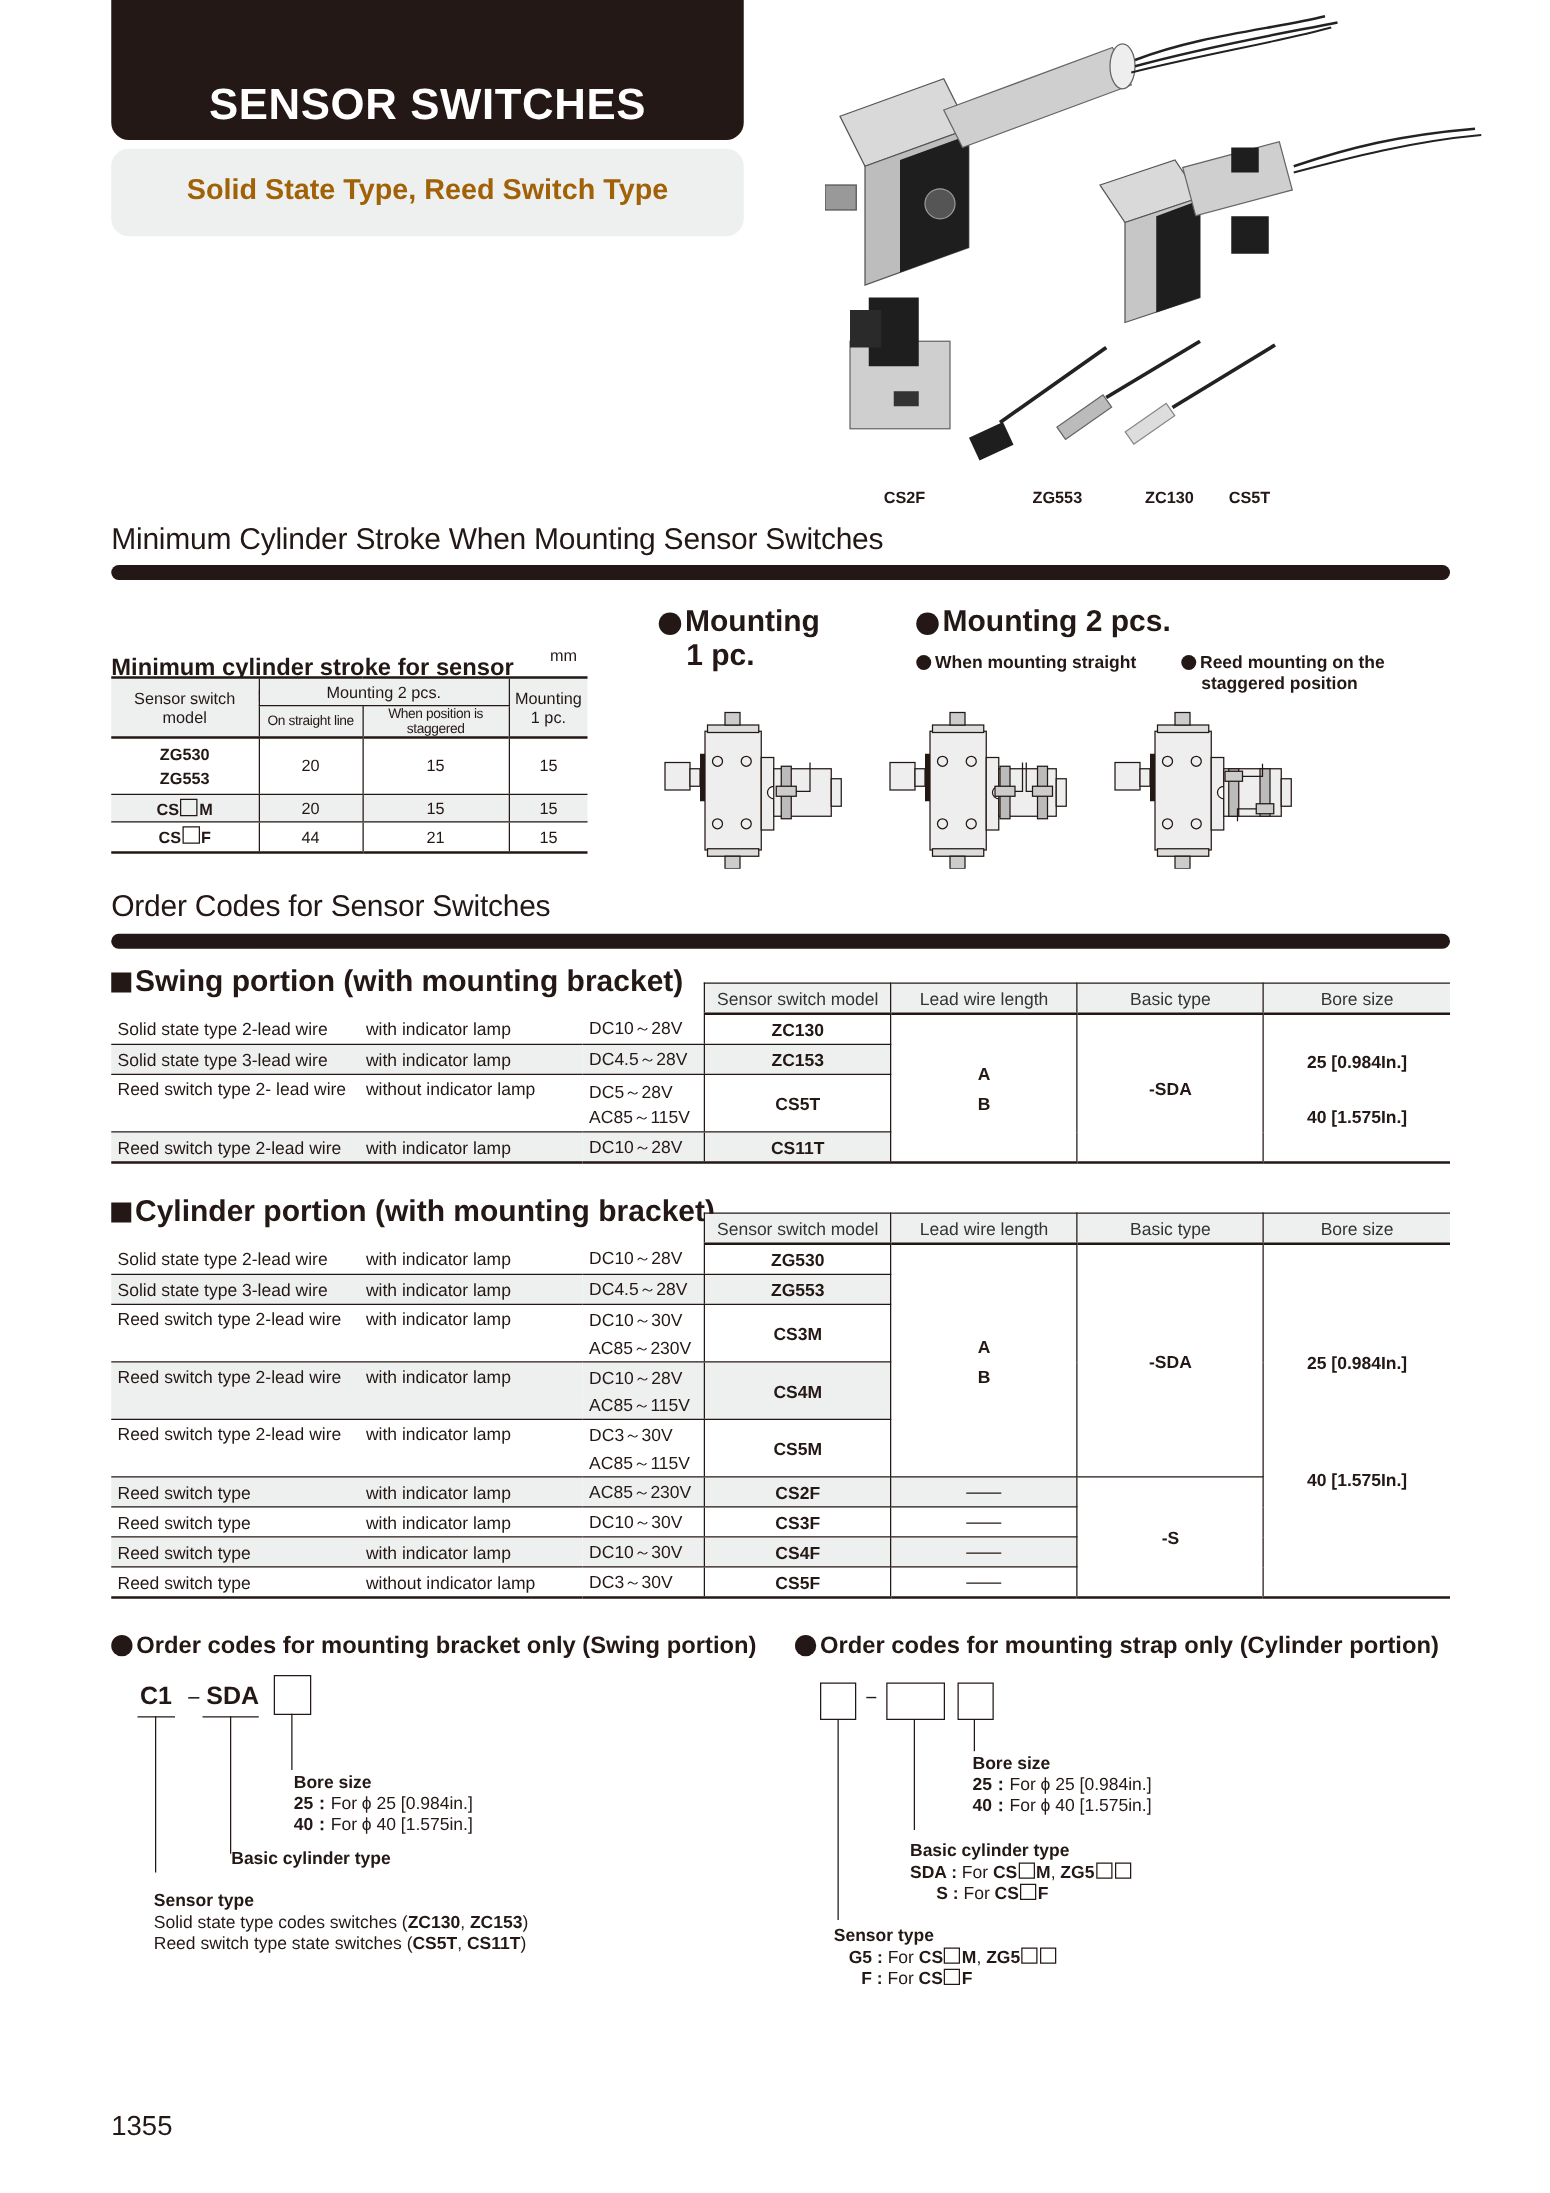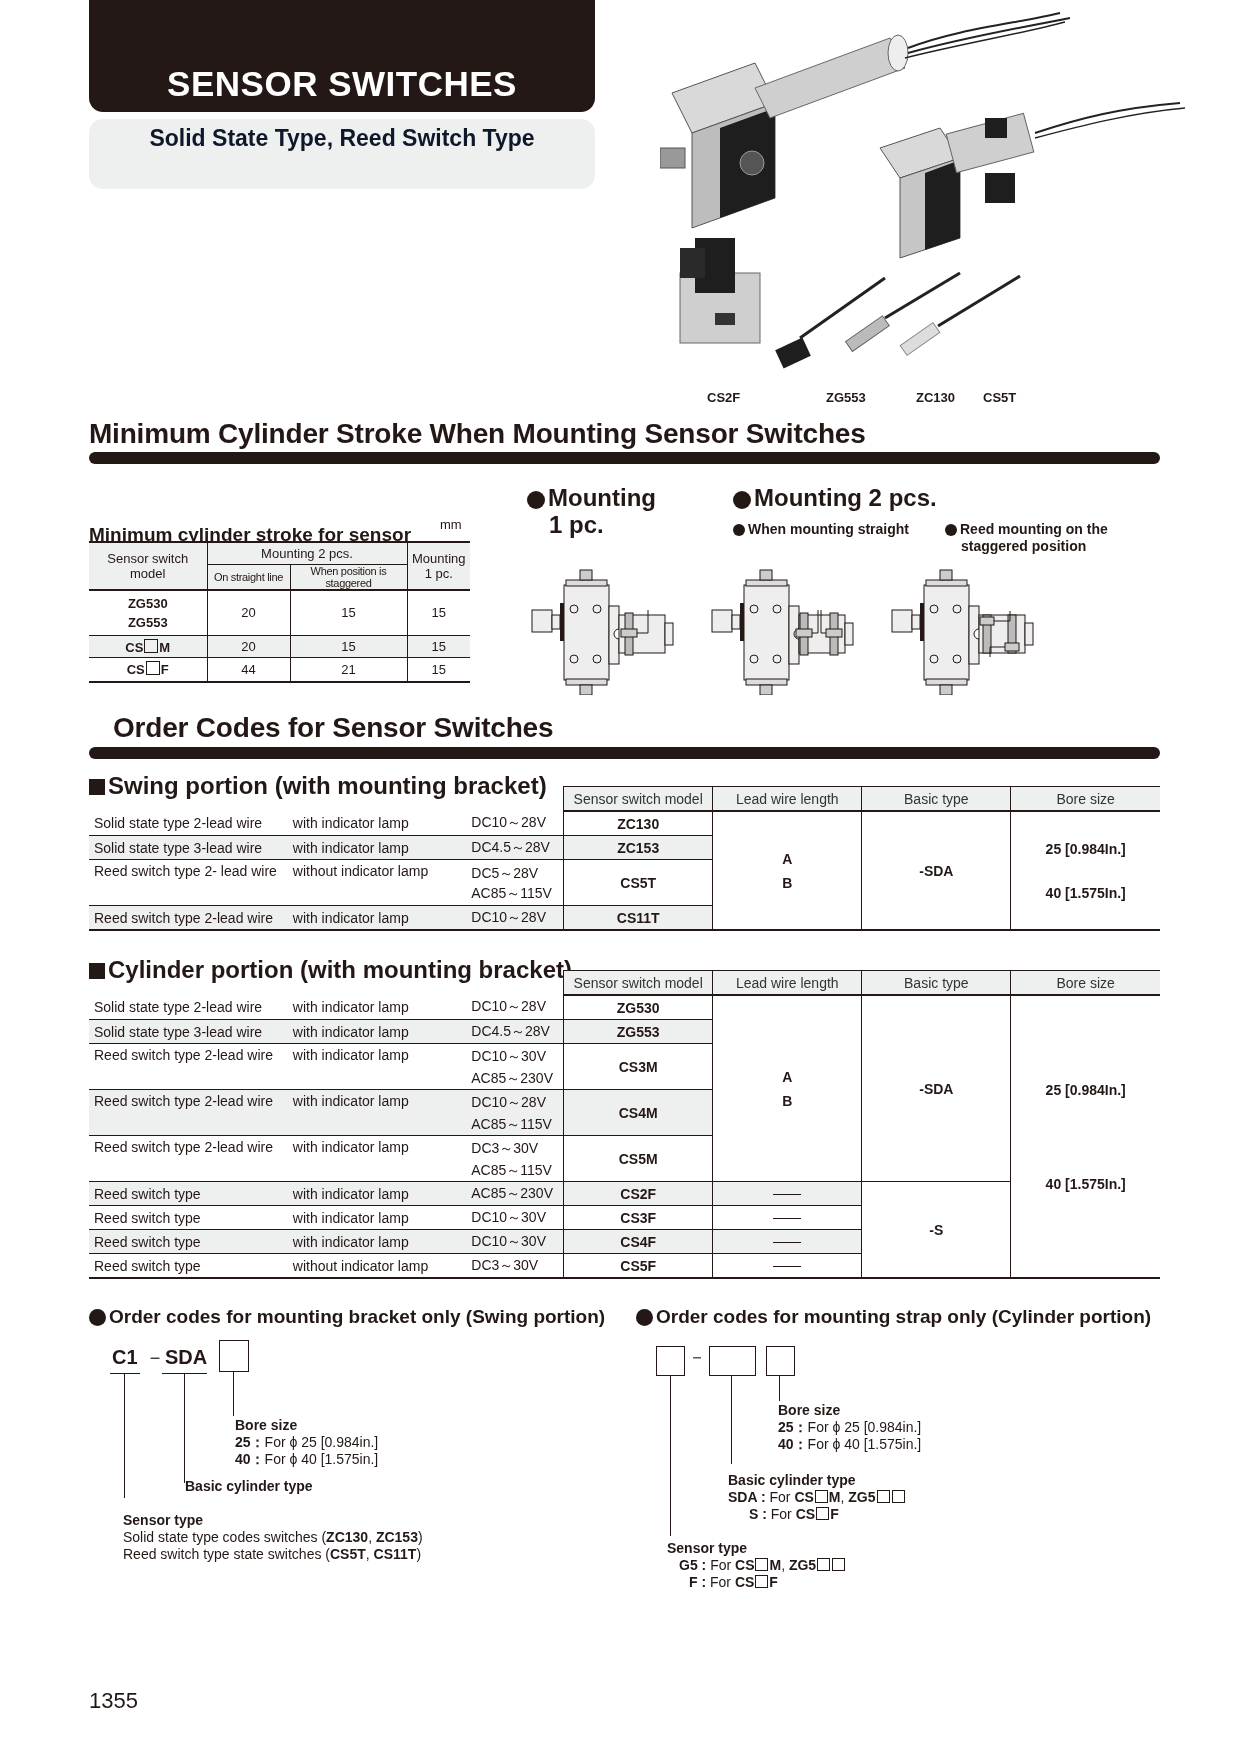--- a/index.html
+++ b/index.html
@@ -7,29 +7,29 @@
          font-family: "Liberation Sans", "DejaVu Sans", sans-serif; color: #231815; }
   .abs { position: absolute; }
 
   
   .title-box { left: 89px; top: 0; width: 506px; height: 112px; background: #231815;
                border-radius: 0 0 14px 14px; }
   .title-text { position: absolute; left: 0; right: 0; bottom: 8px; text-align: center;
                 color: #fff; font-weight: bold; font-size: 35px; letter-spacing: 0.5px; }
   .subtitle-box { left: 89px; top: 119px; width: 506px; height: 70px; background: #eeefef;
                   border-radius: 14px; }
-  .subtitle-text { position: absolute; left: 0; right: 0; top: 6px; text-align: center;
-                   font-weight: bold; font-size: 23px; color: #0f172a; }
+  .subtitle-text { position: absolute; left: 0; right: 0; top: 19px; text-align: center;
+                   font-weight: bold; font-size: 23px; color: #a16207; }
 
   
   .photo { left: 660px; top: 8px; width: 570px; height: 380px; }
   .photo-label { font-weight: bold; font-size: 13px; top: 390px; }
 
   
-  .section-title { font-weight: bold; font-size: 28px; left: 89px; letter-spacing: -0.2px; }
+  .section-title { font-weight: normal; font-size: 24px; left: 89px; letter-spacing: -0.2px; }
   .section-bar { left: 89px; width: 1071px; height: 12px; background: #231815; border-radius: 6px; }
 
   
   .sub-heading { font-weight: bold; font-size: 19px; line-height: 22px; margin-top: 44px; }
   .unit { font-size: 13px; }
   table { border-collapse: collapse; }
   .stroke-table { left: 89px; top: 541px; width: 381px; font-size: 13px; }
   .stroke-table td, .stroke-table th { text-align: center; padding: 0; font-weight: normal; }
   .stroke-table thead tr:first-child th { border-top: 2px solid #231815; }
   .stroke-table .hdr { background: #eeefef; }
@@ -250,21 +250,21 @@
     <use href="#actbody"></use>
     <rect x="103" y="50" width="8" height="38" fill="#bbb" stroke="#231815"></rect>
     <rect x="100" y="52" width="14" height="8" fill="#ccc" stroke="#231815"></rect>
     <rect x="128" y="50" width="8" height="38" fill="#bbb" stroke="#231815"></rect>
     <rect x="125" y="78" width="14" height="8" fill="#ccc" stroke="#231815"></rect>
     <path d="M114 56 L130 56 L130 46" stroke="#231815" fill="none"></path>
     <path d="M125 82 L110 82 L110 92" stroke="#231815" fill="none"></path>
   </g>
 </svg>
 
-<div class="abs section-title" style="top:712px;margin-left:24px;">Order Codes for Sensor Switches</div>
+<div class="abs section-title" style="top:712px;">Order Codes for Sensor Switches</div>
 <div class="abs section-bar" style="top:747px;"></div>
 
 <div class="abs order-heading" style="top:772px;">
   <span class="sq"></span><span>Swing portion (with mounting bracket)</span>
 </div>
 <table class="abs order-table" style="top:786px;">
   <colgroup>
     <col style="width:196px">
       <col style="width:176px">
       <col style="width:96px">

